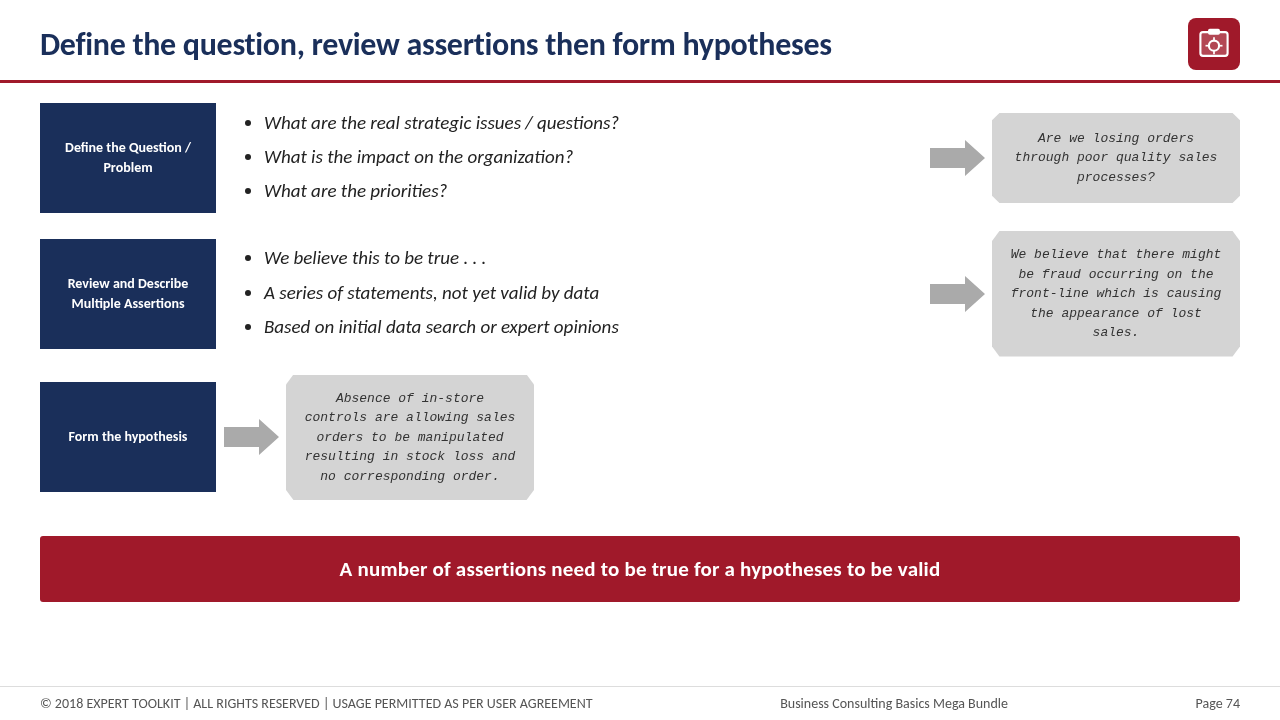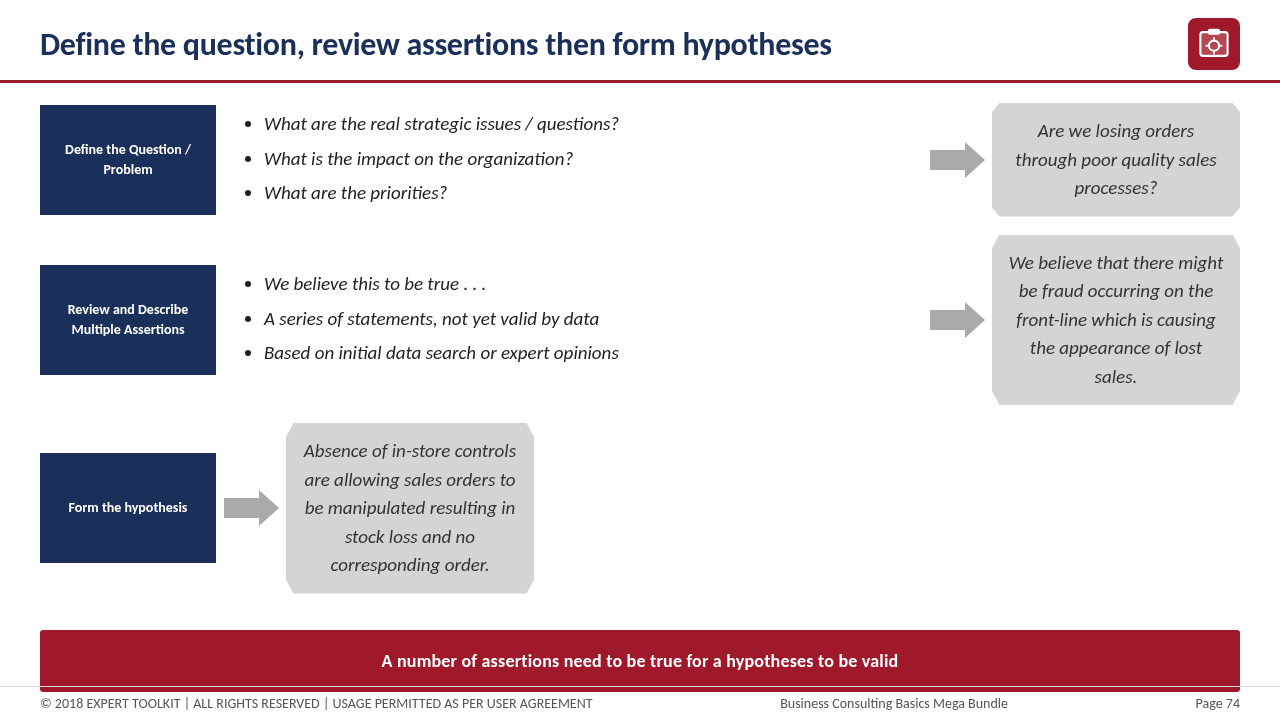--- a/index.html
+++ b/index.html
@@ -100,40 +100,41 @@
     
     .result-box {
       width: 248px;
       min-height: 90px;
       background: #d4d4d4;
       display: flex;
       align-items: center;
       justify-content: center;
       text-align: center;
       font-style: italic;
-      font-size: 19px;
+      font-size: 13px;
       color: #333;
       padding: 14px 16px;
       flex-shrink: 0;
       position: relative;
       clip-path: polygon(0% 8%, 3% 0%, 97% 0%, 100% 8%, 100% 92%, 97% 100%, 3% 100%, 0% 92%);
       line-height: 1.5;
+      font-family: Liberation Mono, monospace;
     }
 
     
     .bottom-banner {
       background: #a0192a;
       margin: 8px 40px 8px 40px;
       padding: 20px 30px;
       text-align: center;
       border-radius: 3px;
     }
     .bottom-banner-text {
       color: white;
-      font-size: 18px;
+      font-size: 21px;
       font-weight: bold;
       letter-spacing: 0.2px;
     }
 
     
     .footer {
       position: absolute;
       bottom: 0;
       left: 0;
       right: 0;

